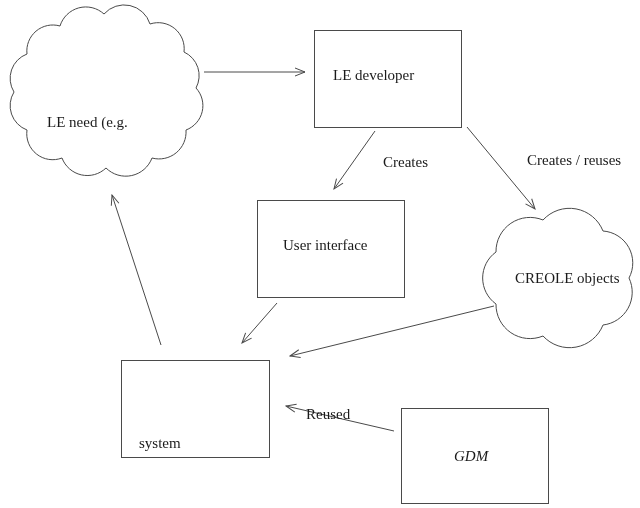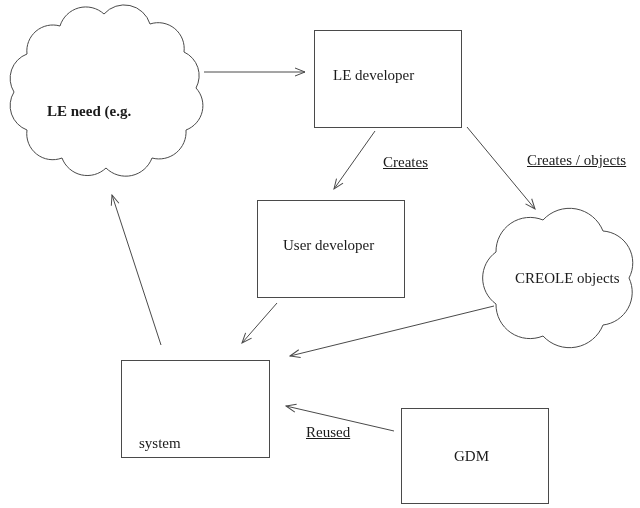--- a/index.html
+++ b/index.html
@@ -26,21 +26,20 @@
     white-space: pre;
     color: #1a1a1a;
     text-align: right;
   }
   .edge-lbl {
     position: absolute;
     font-size: 15px;
     line-height: 18px;
     white-space: pre;
     color: #1a1a1a;
-    text-decoration: underline;
   }
 </style>
 </head>
 <body>
 
 <div class="stage">
 
   <svg class="layer" width="640" height="508" viewBox="0 0 640 508">
     <defs>
       <marker id="arrow" viewBox="0 0 12 10" refX="11" refY="5" markerWidth="12" markerHeight="10" markerUnits="userSpaceOnUse" orient="auto">
@@ -58,33 +57,33 @@
     <line x1="494" y1="306" x2="290" y2="356" stroke="#4a4a4a" stroke-width="1" marker-end="url(#arrow)"></line>
     <line x1="394" y1="431" x2="286" y2="406" stroke="#4a4a4a" stroke-width="1" marker-end="url(#arrow)"></line>
     <line x1="161" y1="345" x2="112" y2="195" stroke="#4a4a4a" stroke-width="1" marker-end="url(#arrow)"></line>
   </svg>
 
   <div class="node-box" style="left:314px; top:30px; width:148px; height:98px;"></div>
   <div class="node-box" style="left:257px; top:200px; width:148px; height:98px;"></div>
   <div class="node-box" style="left:121px; top:360px; width:149px; height:98px;"></div>
   <div class="node-box" style="left:401px; top:408px; width:148px; height:96px;"></div>
 
-  <div class="lbl" style="left:47px; top:49px;font-weight:bold;">
+  <div class="lbl" style="left:47px; top:60px;">
     <div>LE need (e.g.</div>
   </div>
 
   <div class="lbl" style="left:333px; top:63px;">LE developer</div>
 
-  <div class="lbl" style="left:283px; top:233px;">User developer</div>
+  <div class="lbl" style="left:283px; top:233px;">User interface</div>
 
   <div class="lbl" style="left:515px; top:266px;">CREOLE objects</div>
 
   <div class="lbl" style="left:139px; top:381px;">
     <div>system</div>
   </div>
 
-  <div class="lbl" style="left:454px; top:444px;">GDM</div>
+  <div class="lbl" style="left:454px; top:444px;font-style:italic;">GDM</div>
 
   <div class="edge-lbl" style="left:383px; top:153px;">Creates</div>
-  <div class="edge-lbl" style="left:527px; top:151px;">Creates / objects</div>
-  <div class="edge-lbl" style="left:306px; top:423px;">Reused</div>
+  <div class="edge-lbl" style="left:527px; top:151px;">Creates / reuses</div>
+  <div class="edge-lbl" style="left:306px; top:405px;">Reused</div>
 
 </div>
 
 </body></html>

